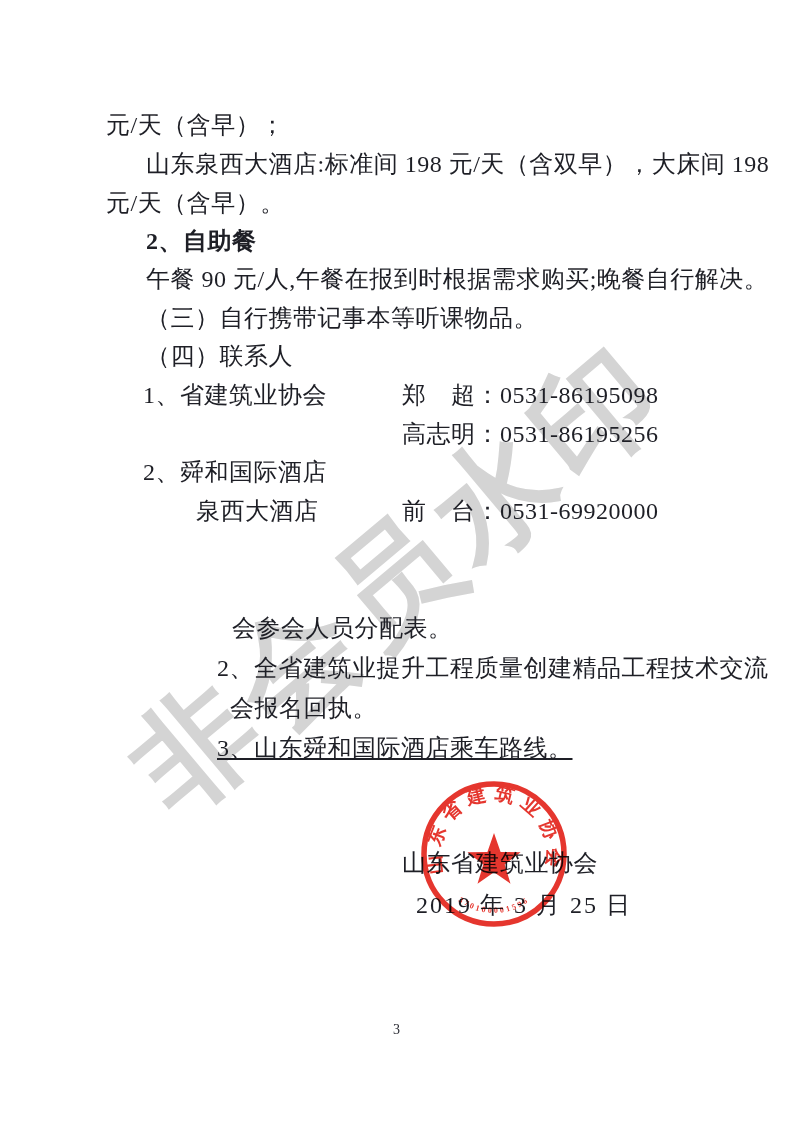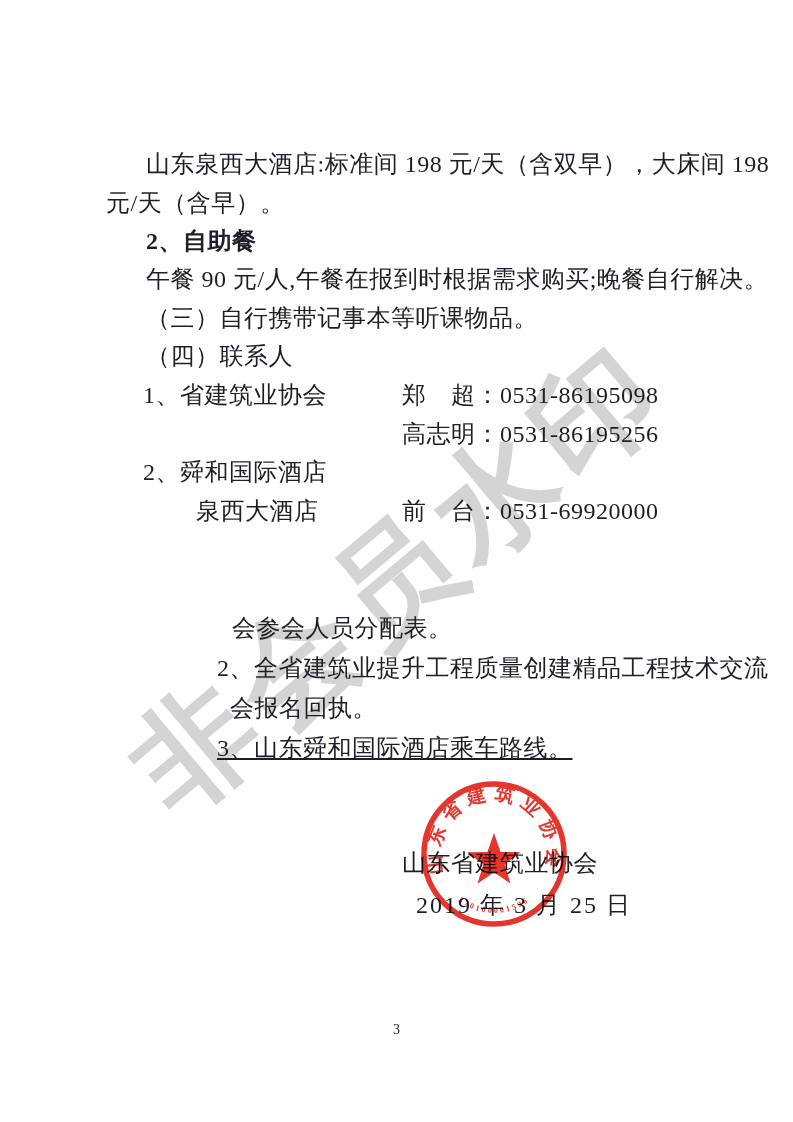--- a/index.html
+++ b/index.html
@@ -60,20 +60,21 @@
     z-index:2;
   }
 </style>
 </head>
 <body>
 
 <div class="page">
 
   <div class="watermark">非会员水印</div>
 
+  <div class="line" style="left:106px; top:110px;">元/天（含早）；</div>
   <div class="line" style="left:146px; top:149px;">山东泉西大酒店:标准间 198 元/天（含双早），大床间 198</div>
   <div class="line" style="left:106px; top:188px;">元/天（含早）。</div>
   <div class="line bold" style="left:146px; top:226px;">2、自助餐</div>
   <div class="line" style="left:146px; top:264px;">午餐 90 元/人,午餐在报到时根据需求购买;晚餐自行解决。</div>
   <div class="line" style="left:146px; top:303px;">（三）自行携带记事本等听课物品。</div>
   <div class="line" style="left:146px; top:341px;">（四）联系人</div>
 
   <div class="line" style="left:143px; top:380px;">1、省建筑业协会</div>
   <div class="line" style="left:402px; top:380px;">郑　超：0531-86195098</div>
 

